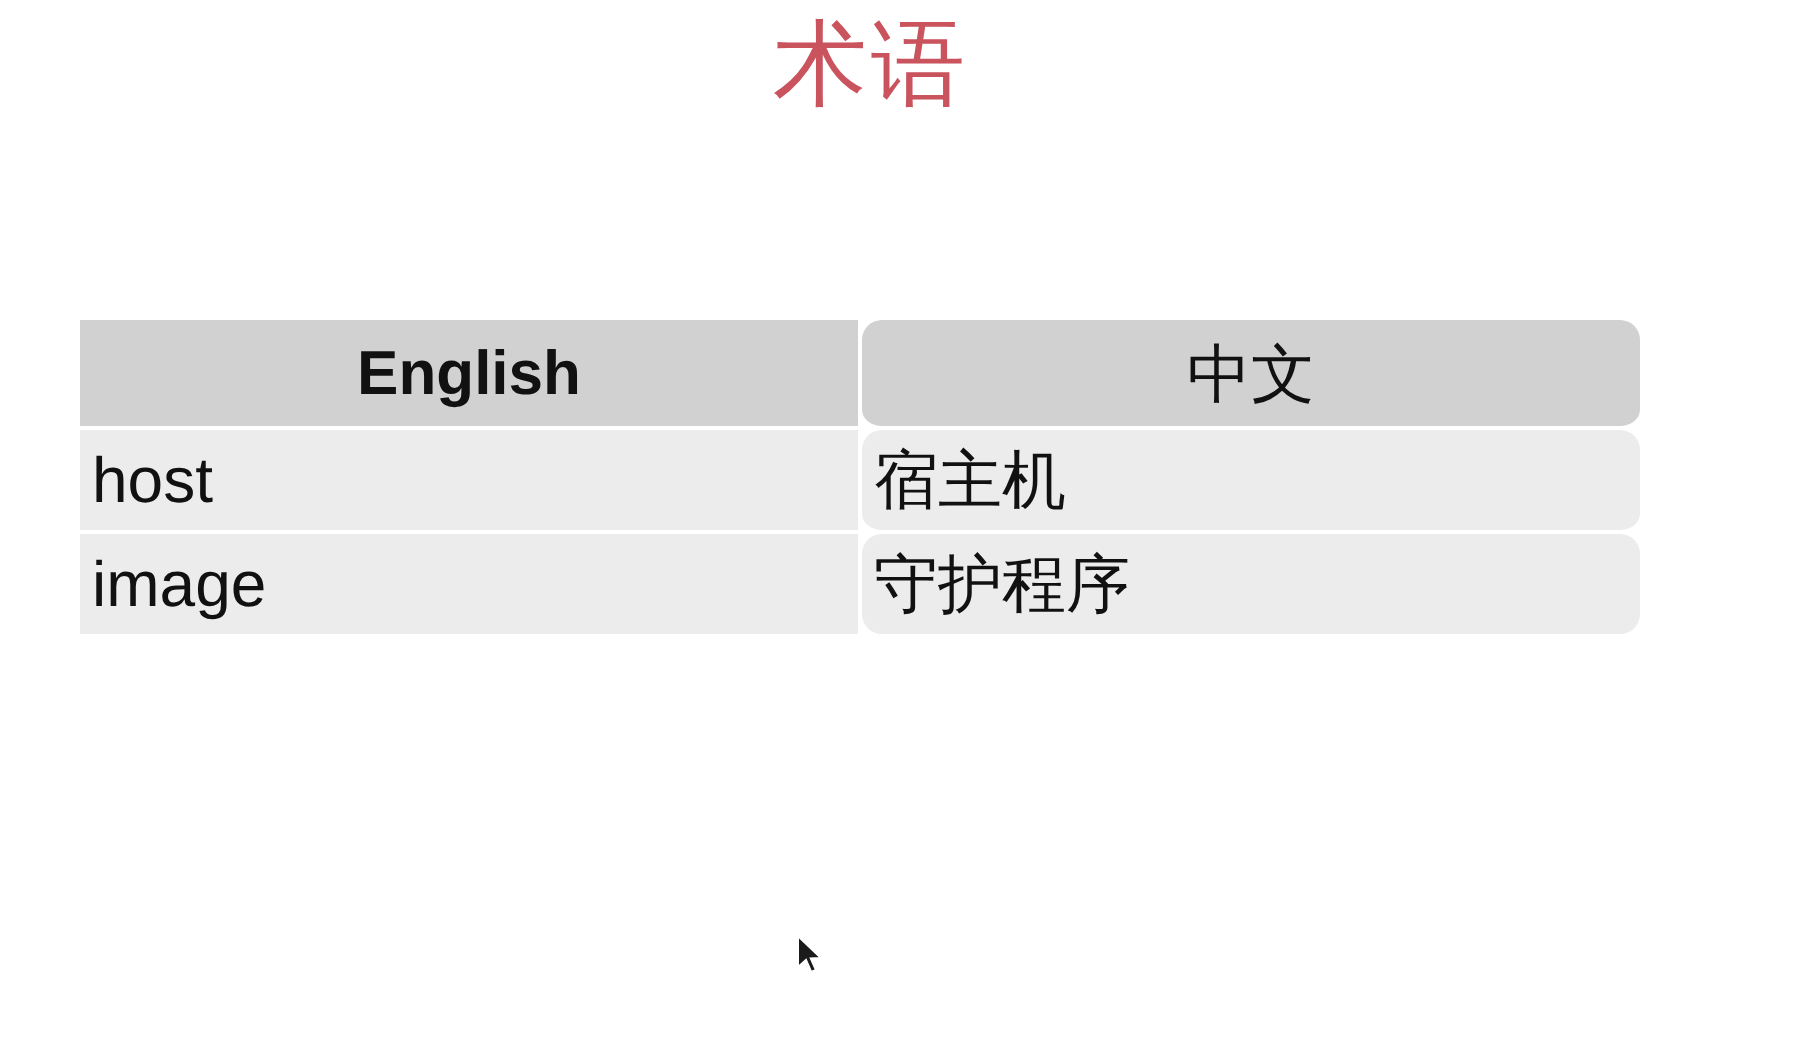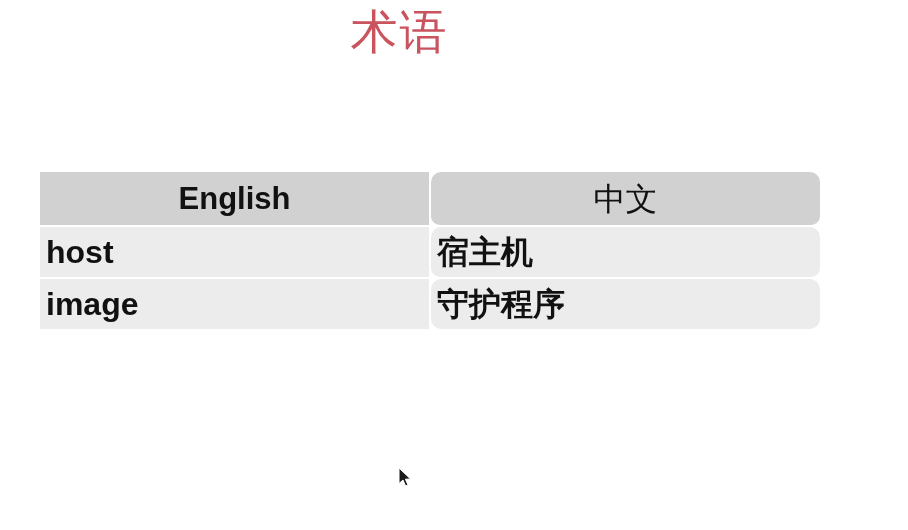--- a/index.html
+++ b/index.html
@@ -27,45 +27,46 @@
     top: 2px;
     left: 0;
     width: 799px;
     text-align: center;
     font-size: 47px;
     line-height: 60px;
     font-weight: 400;
     color: #c9545e;
     letter-spacing: 2px;
     white-space: nowrap;
+    padding-left: 36px;
   }
 
   
   .term-table {
     position: absolute;
     left: 40px;
-    top: 172px;
+    top: 160px;
     width: 780px;
     border-collapse: separate;
     border-spacing: 0;
     table-layout: fixed;
   }
 
   .term-table col.col-en { width: 391px; }
   .term-table col.col-zh { width: 389px; }
 
   .term-table th,
   .term-table td {
     padding: 0 0 0 6px;
     height: 50px;
     vertical-align: middle;
     font-size: 32px;
     line-height: 34px;
     color: #111111;
-    font-weight: 700;
+    font-weight: 400;
     border-bottom: 2px solid #ffffff;
     border-right: 2px solid #ffffff;
     overflow: hidden;
     white-space: nowrap;
   }
 
   .term-table th:last-child,
   .term-table td:last-child {
     border-right: none;
   }

